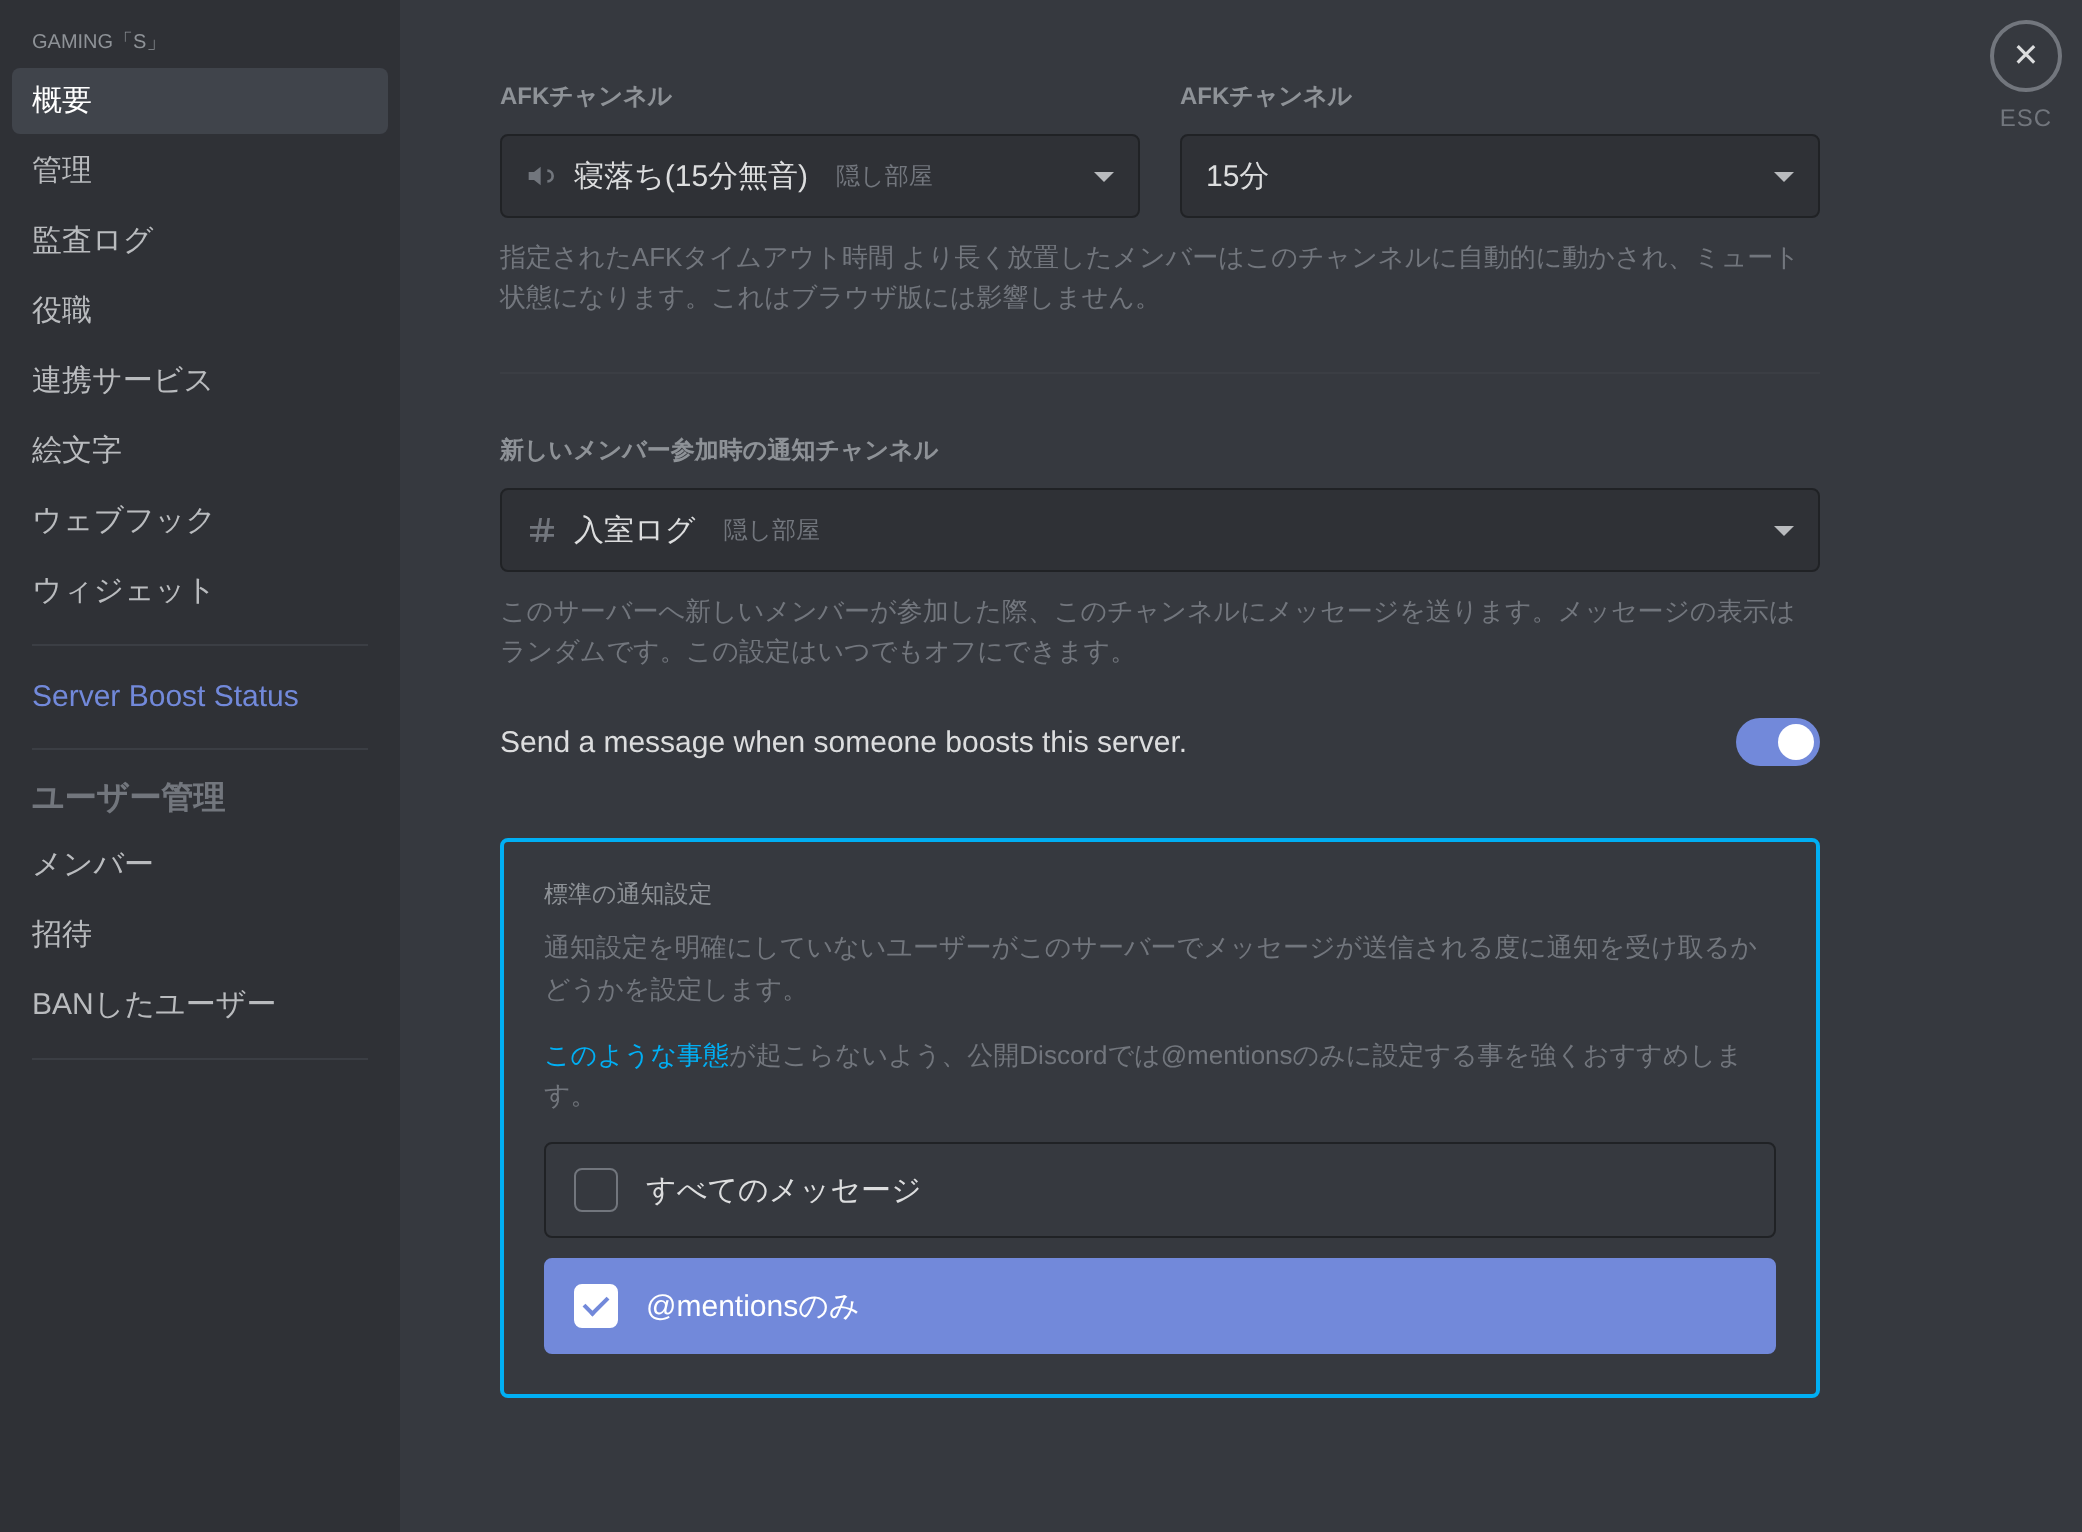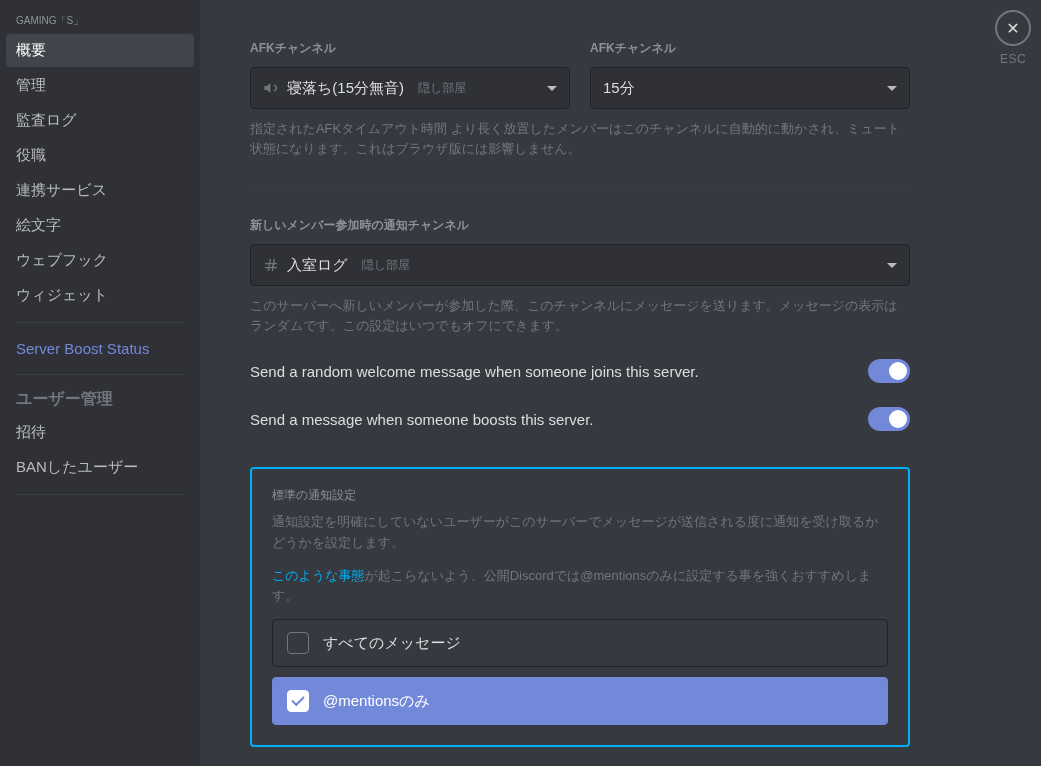--- a/index.html
+++ b/index.html
@@ -214,20 +214,21 @@
   <div class="sidebar-item">監査ログ</div>
   <div class="sidebar-item">役職</div>
   <div class="sidebar-item">連携サービス</div>
   <div class="sidebar-item">絵文字</div>
   <div class="sidebar-item">ウェブフック</div>
   <div class="sidebar-item">ウィジェット</div>
   <div class="sidebar-divider"></div>
   <div class="sidebar-item boost">Server Boost Status</div>
   <div class="sidebar-divider"></div>
   <div class="sidebar-subheader">ユーザー管理</div>
+  <div class="sidebar-item">メンバー</div>
   <div class="sidebar-item">招待</div>
   <div class="sidebar-item">BANしたユーザー</div>
   <div class="sidebar-divider"></div>
 </div>
 
 <div class="content">
   <div class="close-pill">
     <div class="close-circle">
       <span>✕</span>
     </div>
@@ -272,24 +273,20 @@
             </svg>
         </span>
         <span>入室ログ</span>
         <span class="sub-label">隠し部屋</span>
       </span>
       <span class="chevron"></span>
     </div>
     <div class="help-text">このサーバーへ新しいメンバーが参加した際、このチャンネルにメッセージを送ります。メッセージの表示はランダムです。この設定はいつでもオフにできます。</div>
 
     <div class="toggle-row">
-      <span class="toggle-label">Send a random welcome message when someone joins this server.</span>
-      <div class="toggle"></div>
-    </div>
-    <div class="toggle-row">
       <span class="toggle-label">Send a message when someone boosts this server.</span>
       <div class="toggle"></div>
     </div>
 
     <div class="highlight-card">
       <div class="card-title">標準の通知設定</div>
       <div class="card-help">通知設定を明確にしていないユーザーがこのサーバーでメッセージが送信される度に通知を受け取るかどうかを設定します。</div>
       <div class="card-help">
         <span class="link">このような事態</span><span>が起こらないよう、公開Discordでは@mentionsのみに設定する事を強くおすすめします。</span>
       </div>

